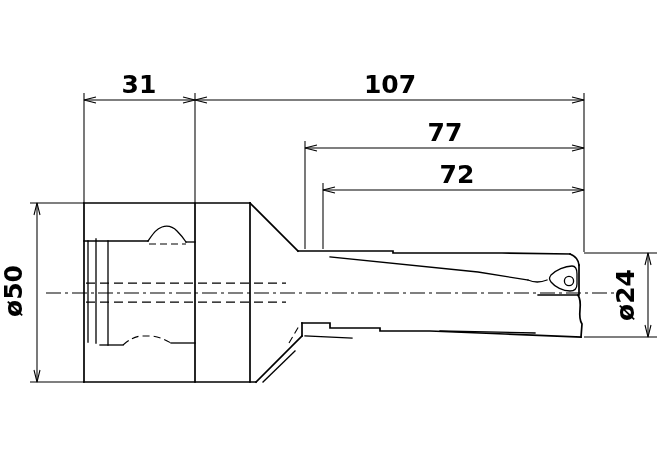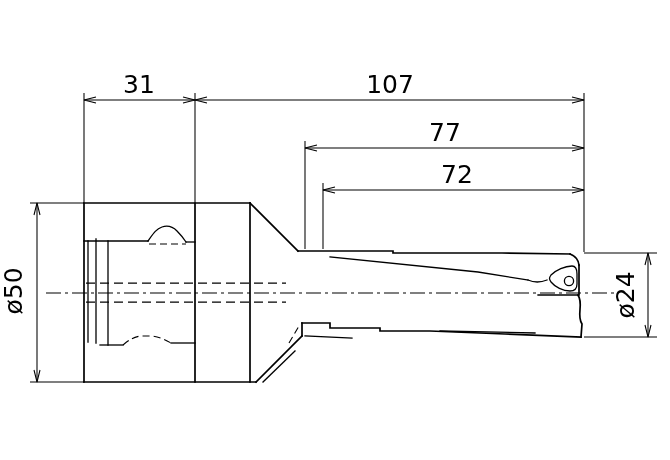--- a/index.html
+++ b/index.html
@@ -1,16 +1,16 @@
 <!DOCTYPE html>
 <html><head>
 <meta charset="utf-8">
 <style>
   html,body{margin:0;padding:0;background:#ffffff;}
-  .canvas{width:670px;height:460px;position:relative;background:#fff;overflow:hidden;}
+  .canvas{width:670px;height:460px;position:relative;background:#fff;overflow:hidden;font-weight:bold;}
   svg{display:block;}
   .o  {fill:none;stroke:#000;stroke-width:1.7;stroke-linecap:square;stroke-linejoin:miter;}
   .i  {fill:none;stroke:#000;stroke-width:1.3;stroke-linecap:square;}
   .t  {fill:none;stroke:#000;stroke-width:1.05;stroke-linecap:butt;}
   .hid{fill:none;stroke:#000;stroke-width:1.25;stroke-dasharray:9 5;}
   .hid2{fill:none;stroke:#000;stroke-width:1.1;stroke-dasharray:7 4;}
   .cl {fill:none;stroke:#000;stroke-width:1.1;stroke-dasharray:15 4 3 4;}
   .dimtext{font-family:"DejaVu Sans","Liberation Sans",sans-serif;font-size:25px;fill:#000;text-anchor:middle;}
 </style>
 </head>

